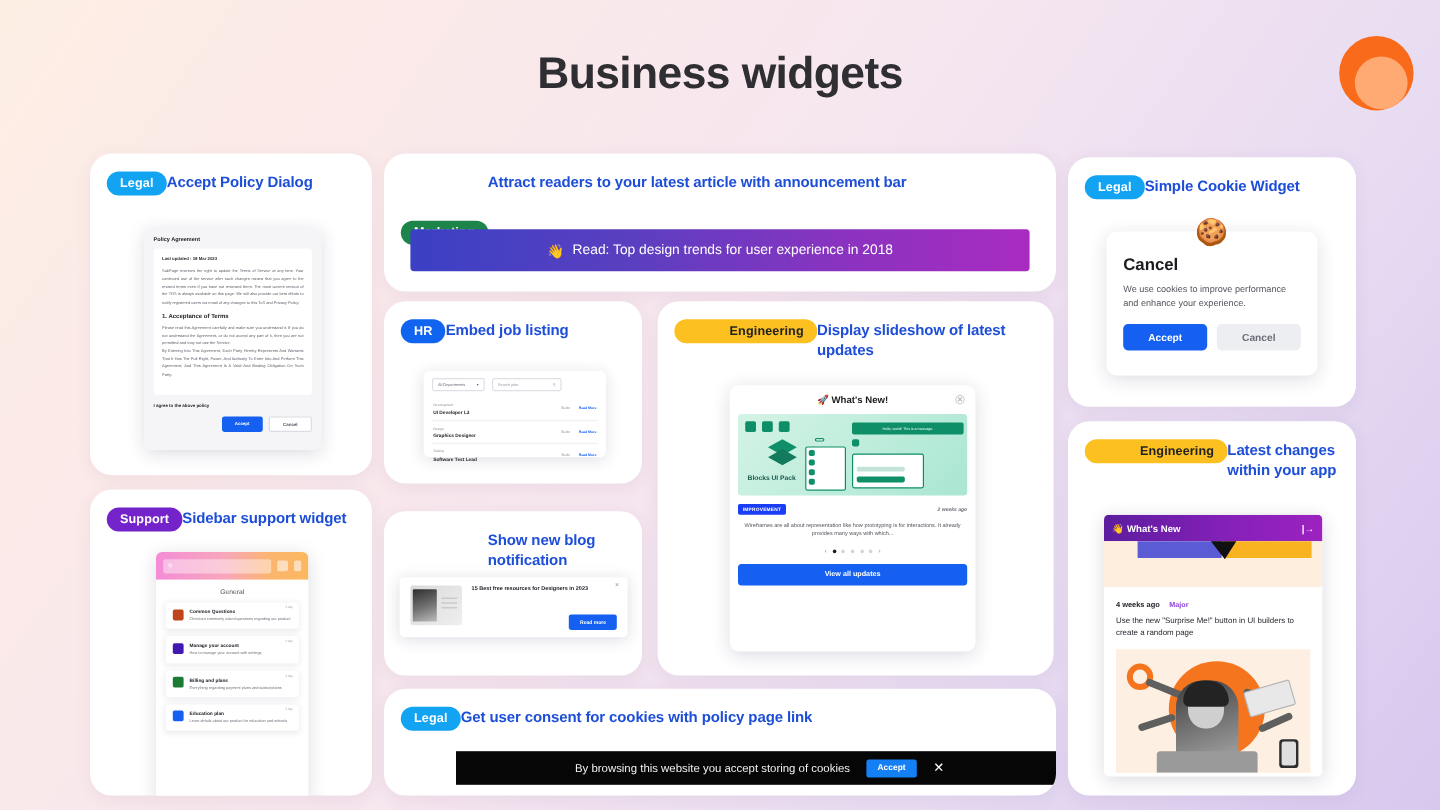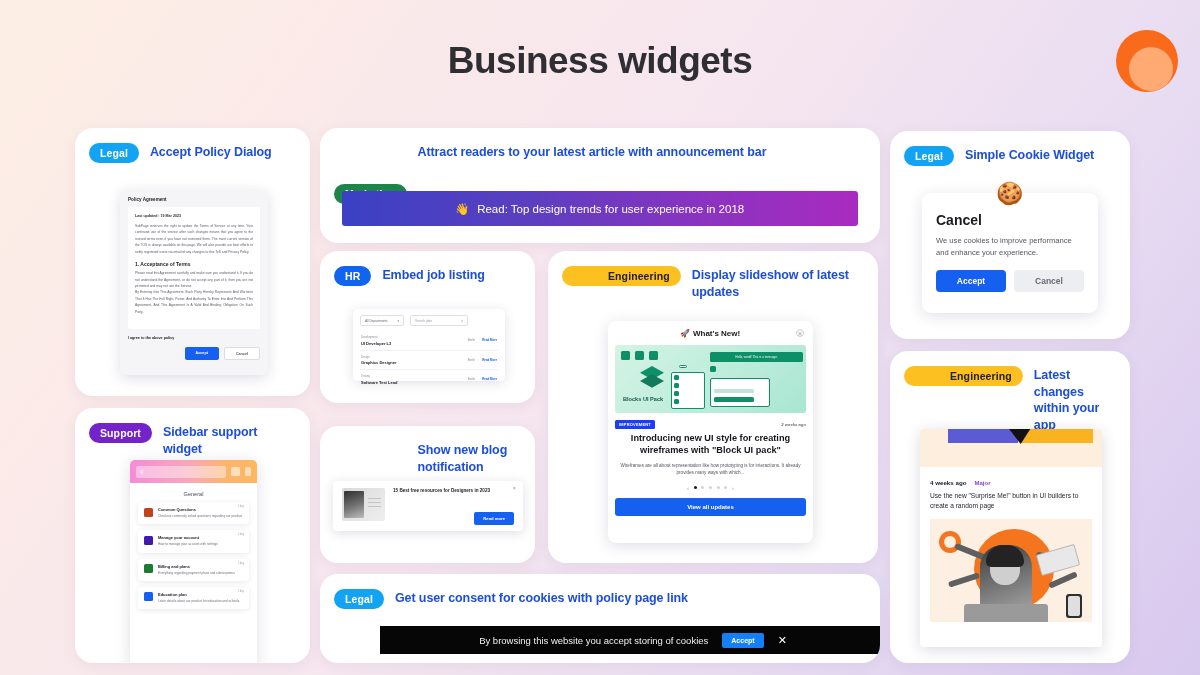--- a/index.html
+++ b/index.html
@@ -30,21 +30,21 @@
     background: #ffaa73;
   }
 
   
   .board { position: absolute; left: 0; top: 16px; width: 1200px; height: 675px; }
   .card {
     position: absolute; background: #ffffff; border-radius: 18px;
     box-shadow: 0 3px 14px rgba(90,60,120,.07);
     overflow: hidden;
   }
-  .card-head { display: flex; align-items: flex-start; gap: 11px; padding: 14px 14px 0 14px; }
+  .card-head { display: flex; align-items: flex-start; padding: 14px 14px 0 14px; }
   .tag {
     flex: none; display: inline-block; border-radius: 999px;
     font-size: 10.5px; font-weight: 700; color: #fff;
     padding: 4px 11px; line-height: 1.15; letter-spacing: .1px;
     margin-top: 1px;
   }
   .tag.legal      { background: #12a3f3; }
   .tag.marketing  { background: #1d8549; margin-top: 42px; }
   .tag.hr         { background: #1064f0; }
   .tag.engineering{ background: #fcc020; color: #222; padding-left: 46px; }
@@ -383,21 +383,20 @@
         <div class="gbtn" style="left:59px;top:54px;width:5px;height:5px;"></div>
         <div class="gbtn" style="left:95px;top:21px;width:6px;height:6px;"></div>
         <div class="wcard" style="left:95px;top:33px;width:60px;height:29px;"></div>
         <div class="gbtn" style="left:99px;top:44px;width:40px;height:4px;opacity:.25;"></div>
         <div class="gbtn" style="left:99px;top:52px;width:40px;height:5px;"></div>
       </div>
       <div class="meta">
         <span class="badge">IMPROVEMENT</span>
         <span class="ago">2 weeks ago</span>
       </div>
-      <div class="s-title">Introducing new UI style for creating wireframes with "Block UI pack"</div>
       <div class="s-desc">Wireframes are all about representation like how prototyping is for interactions. It already provides many ways with which...</div>
       <div class="dots">
         <span>‹</span>
         <span class="dot on"></span>
         <span class="dot"></span>
         <span class="dot"></span>
         <span class="dot"></span>
         <span class="dot"></span>
         <span>›</span>
       </div>
@@ -482,20 +481,27 @@
       </div>
     </div>
   </div>
 
   <div class="card" id="c8">
     <div class="card-head">
       <span class="tag engineering">Engineering</span>
       <span class="card-title">Latest changes within your app</span>
     </div>
     <div class="wn">
+      <div class="wn-head">
+        <span>
+          <span>👋</span>
+          <span>What's New</span>
+        </span>
+        <span>|→</span>
+      </div>
       <div class="wn-hero">
         <div class="blue"></div>
         <div class="yell"></div>
         <div class="blk"></div>
       </div>
       <div class="wn-meta">
         <span class="wn-ago">4 weeks ago</span>
         <span class="wn-tag">Major</span>
       </div>
       <div class="wn-txt">Use the new "Surprise Me!" button in UI builders to create a random page</div>

